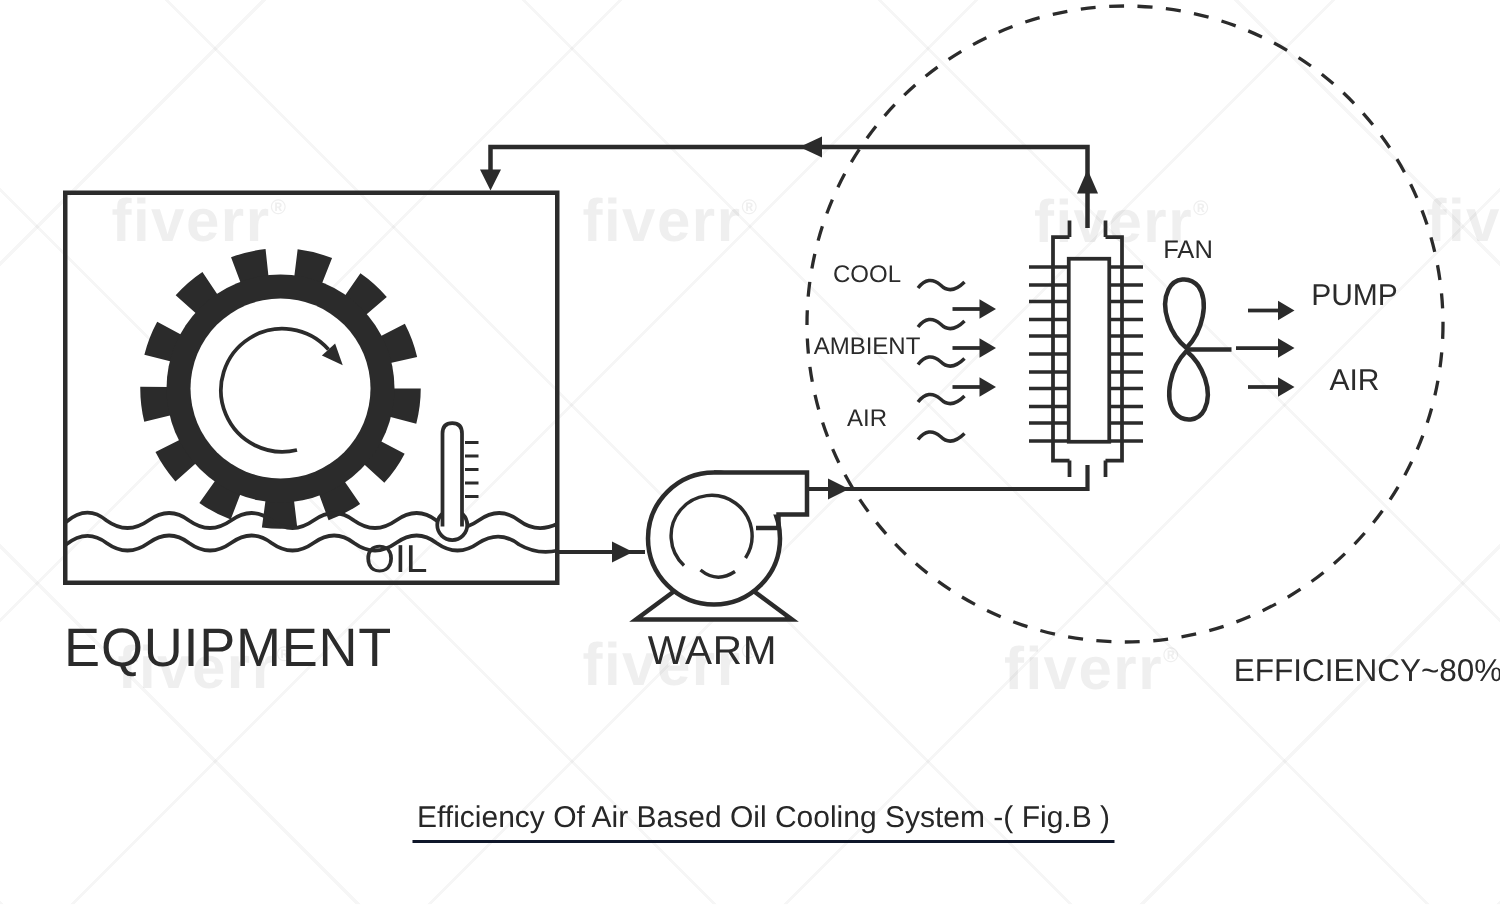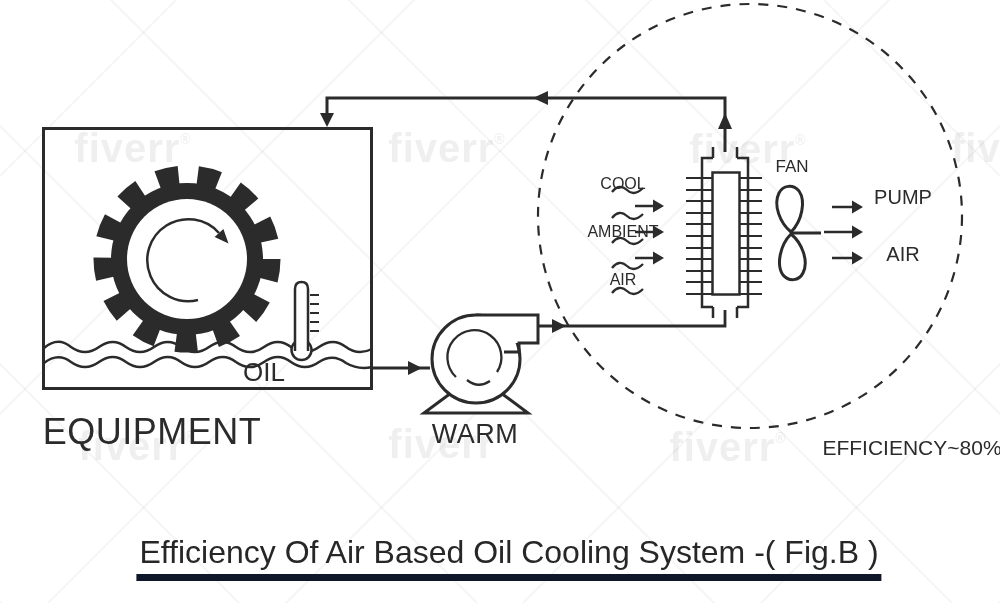--- a/index.html
+++ b/index.html
@@ -22,28 +22,28 @@
   .wm .reg{font-size:14px;vertical-align:18px;}
   svg{position:absolute;left:0;top:0;}
   .lbl{
     position:absolute;transform:translate(-50%,-50%);
     color:#2b2b2b;text-align:center;white-space:pre;line-height:1.05;
   }
   .lbl-equipment{font-size:36px;letter-spacing:0.5px;}
   .lbl-oil{font-size:26px;margin-left:13px;}
   .lbl-pump{font-size:27px;letter-spacing:0.5px;}
   .lbl-fan{font-size:17px;}
-  .lbl-cool{font-size:16px;line-height:16px;margin-left:45px;}
+  .lbl-cool{font-size:16px;line-height:16px;}
   .lbl-warm{font-size:20px;line-height:19px;}
   .lbl-cooler{font-size:25px;letter-spacing:0.5px;}
   .lbl-eff{font-size:21px;margin-left:36px;}
   .fig-title{
     position:absolute;left:509px;top:534px;transform:translateX(-50%);
-    font-size:32px;color:#272727;white-space:nowrap;
-    border-bottom:7px solid #0f172a;padding:0 3px 3px 3px;
+    font-size:20px;color:#272727;white-space:nowrap;
+    border-bottom:2px solid #0f172a;padding:0 3px 3px 3px;
   }
 </style>
 </head>
 <body>
 
 <div class="stage">
 
   <div class="lattice"></div>
 
   <span class="wm" style="left:133px;top:148px"><span>fiverr</span><span class="reg">®</span></span>

